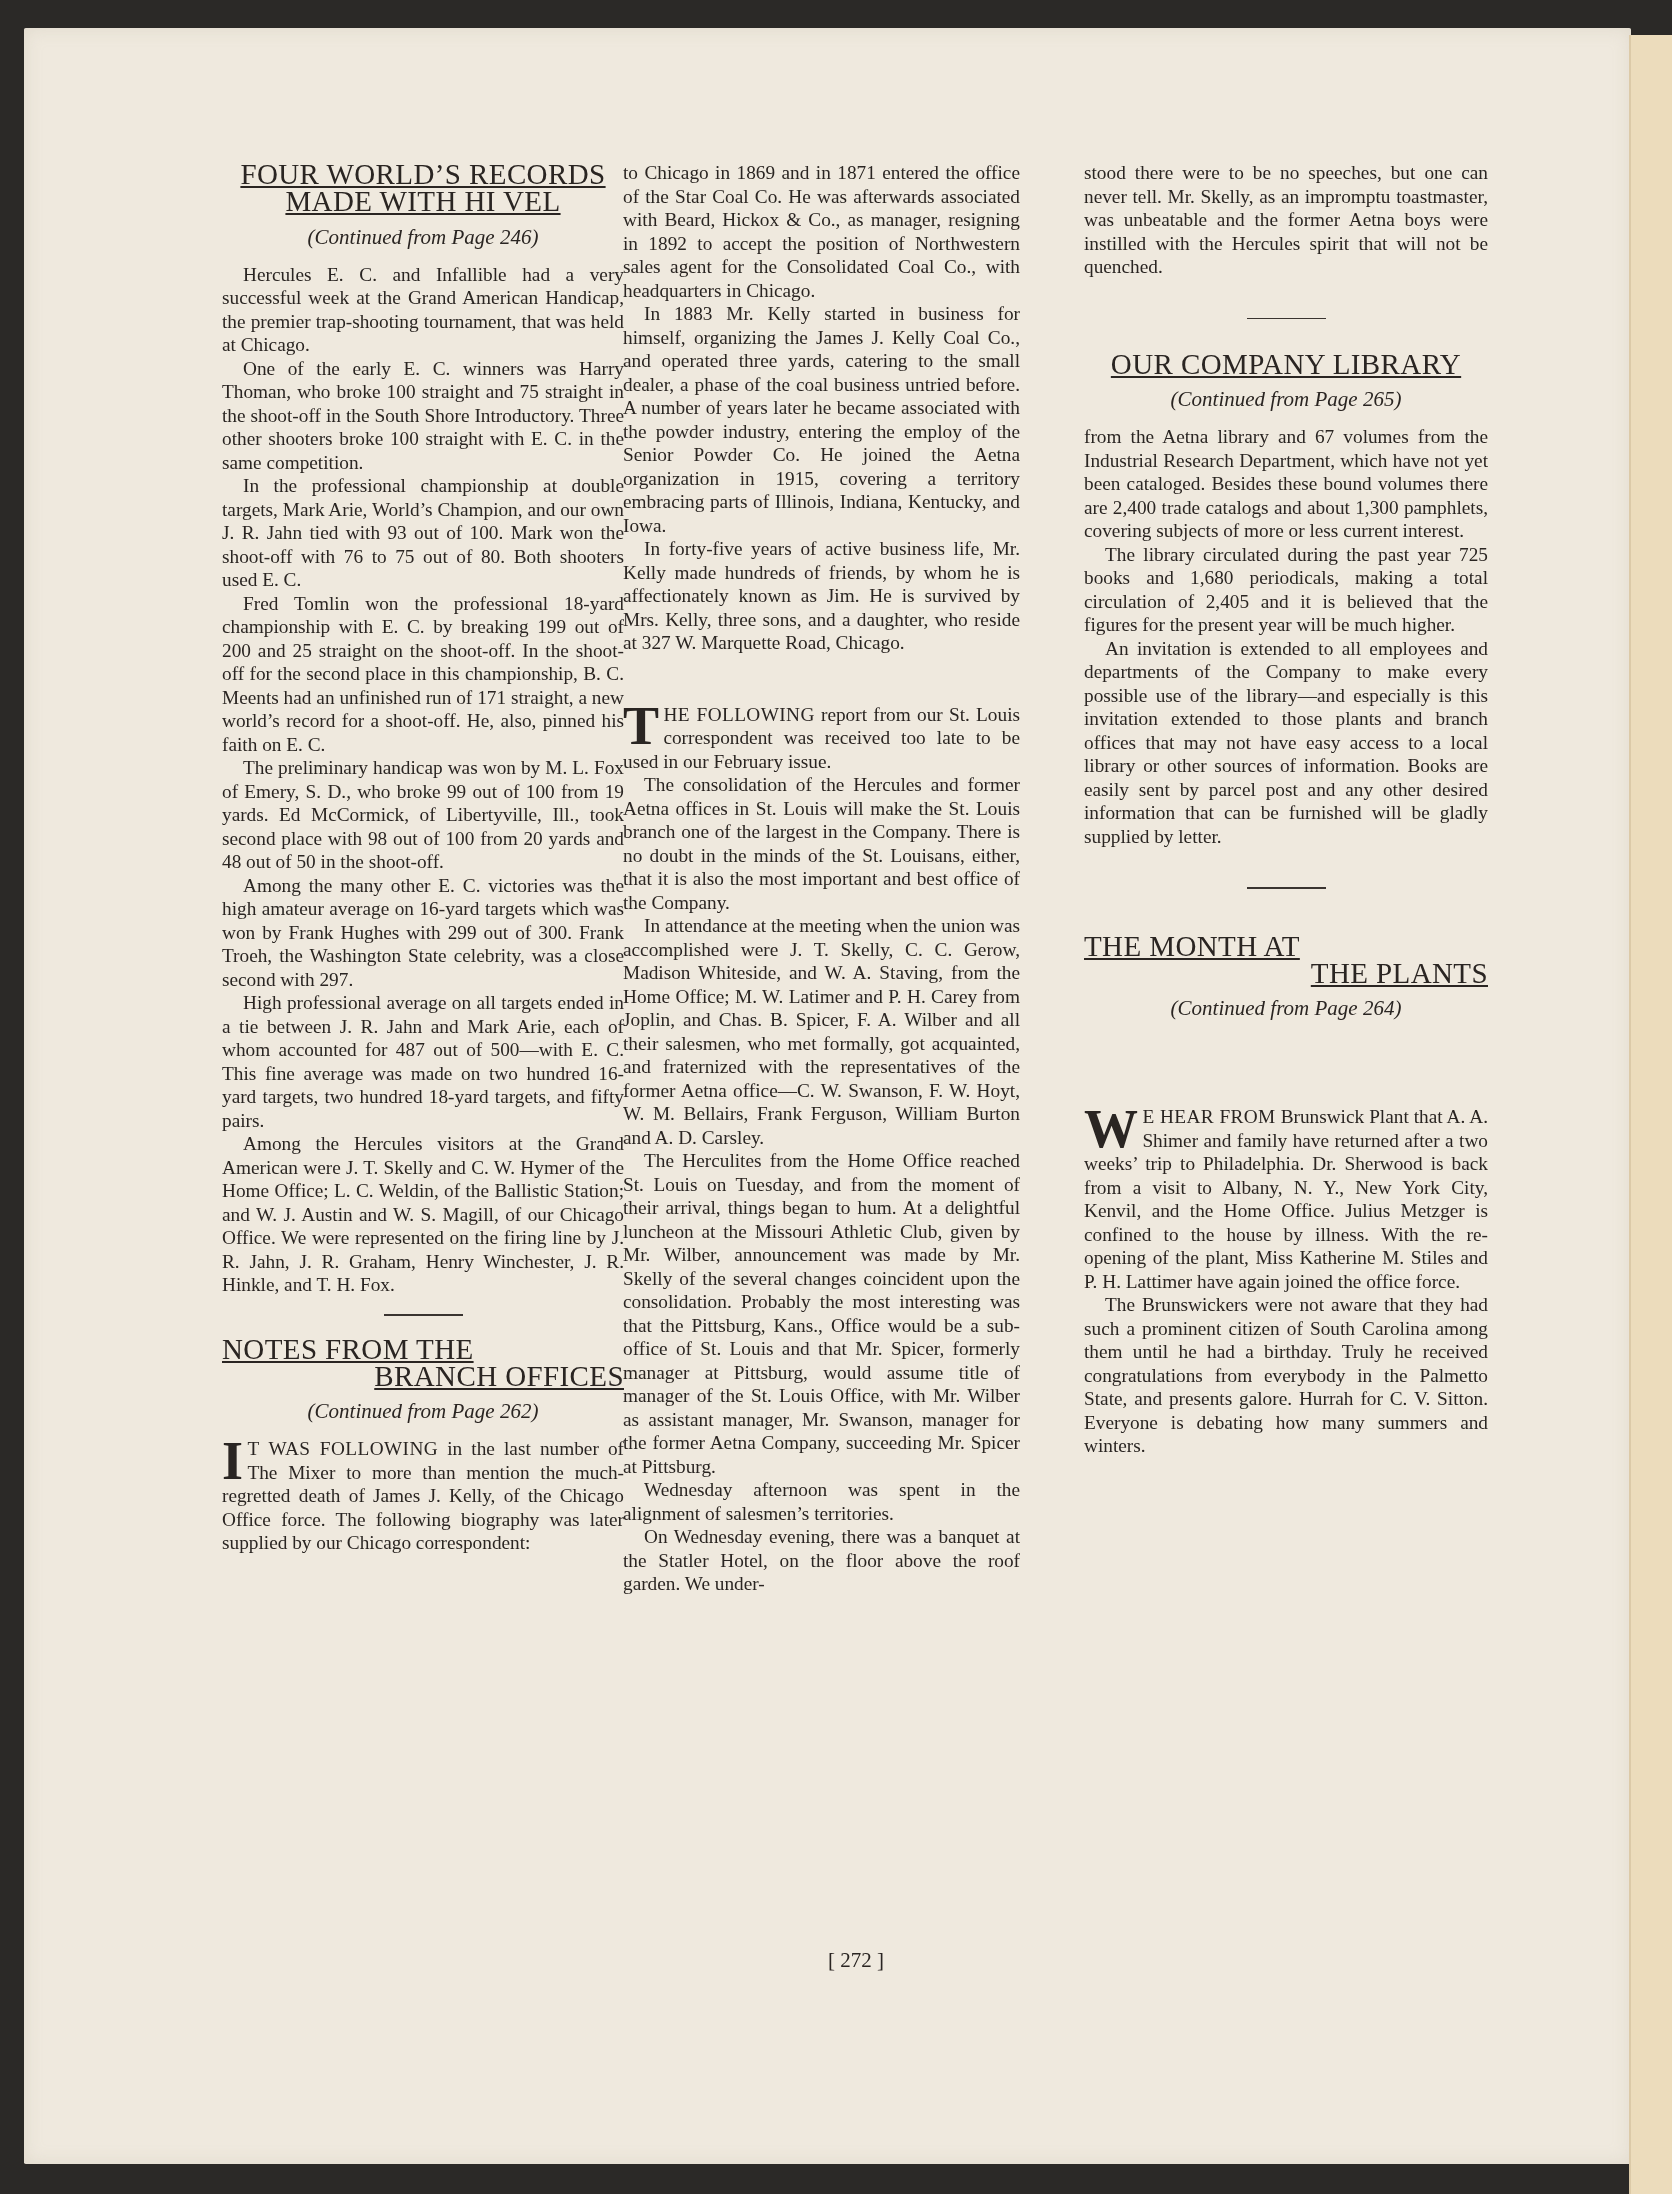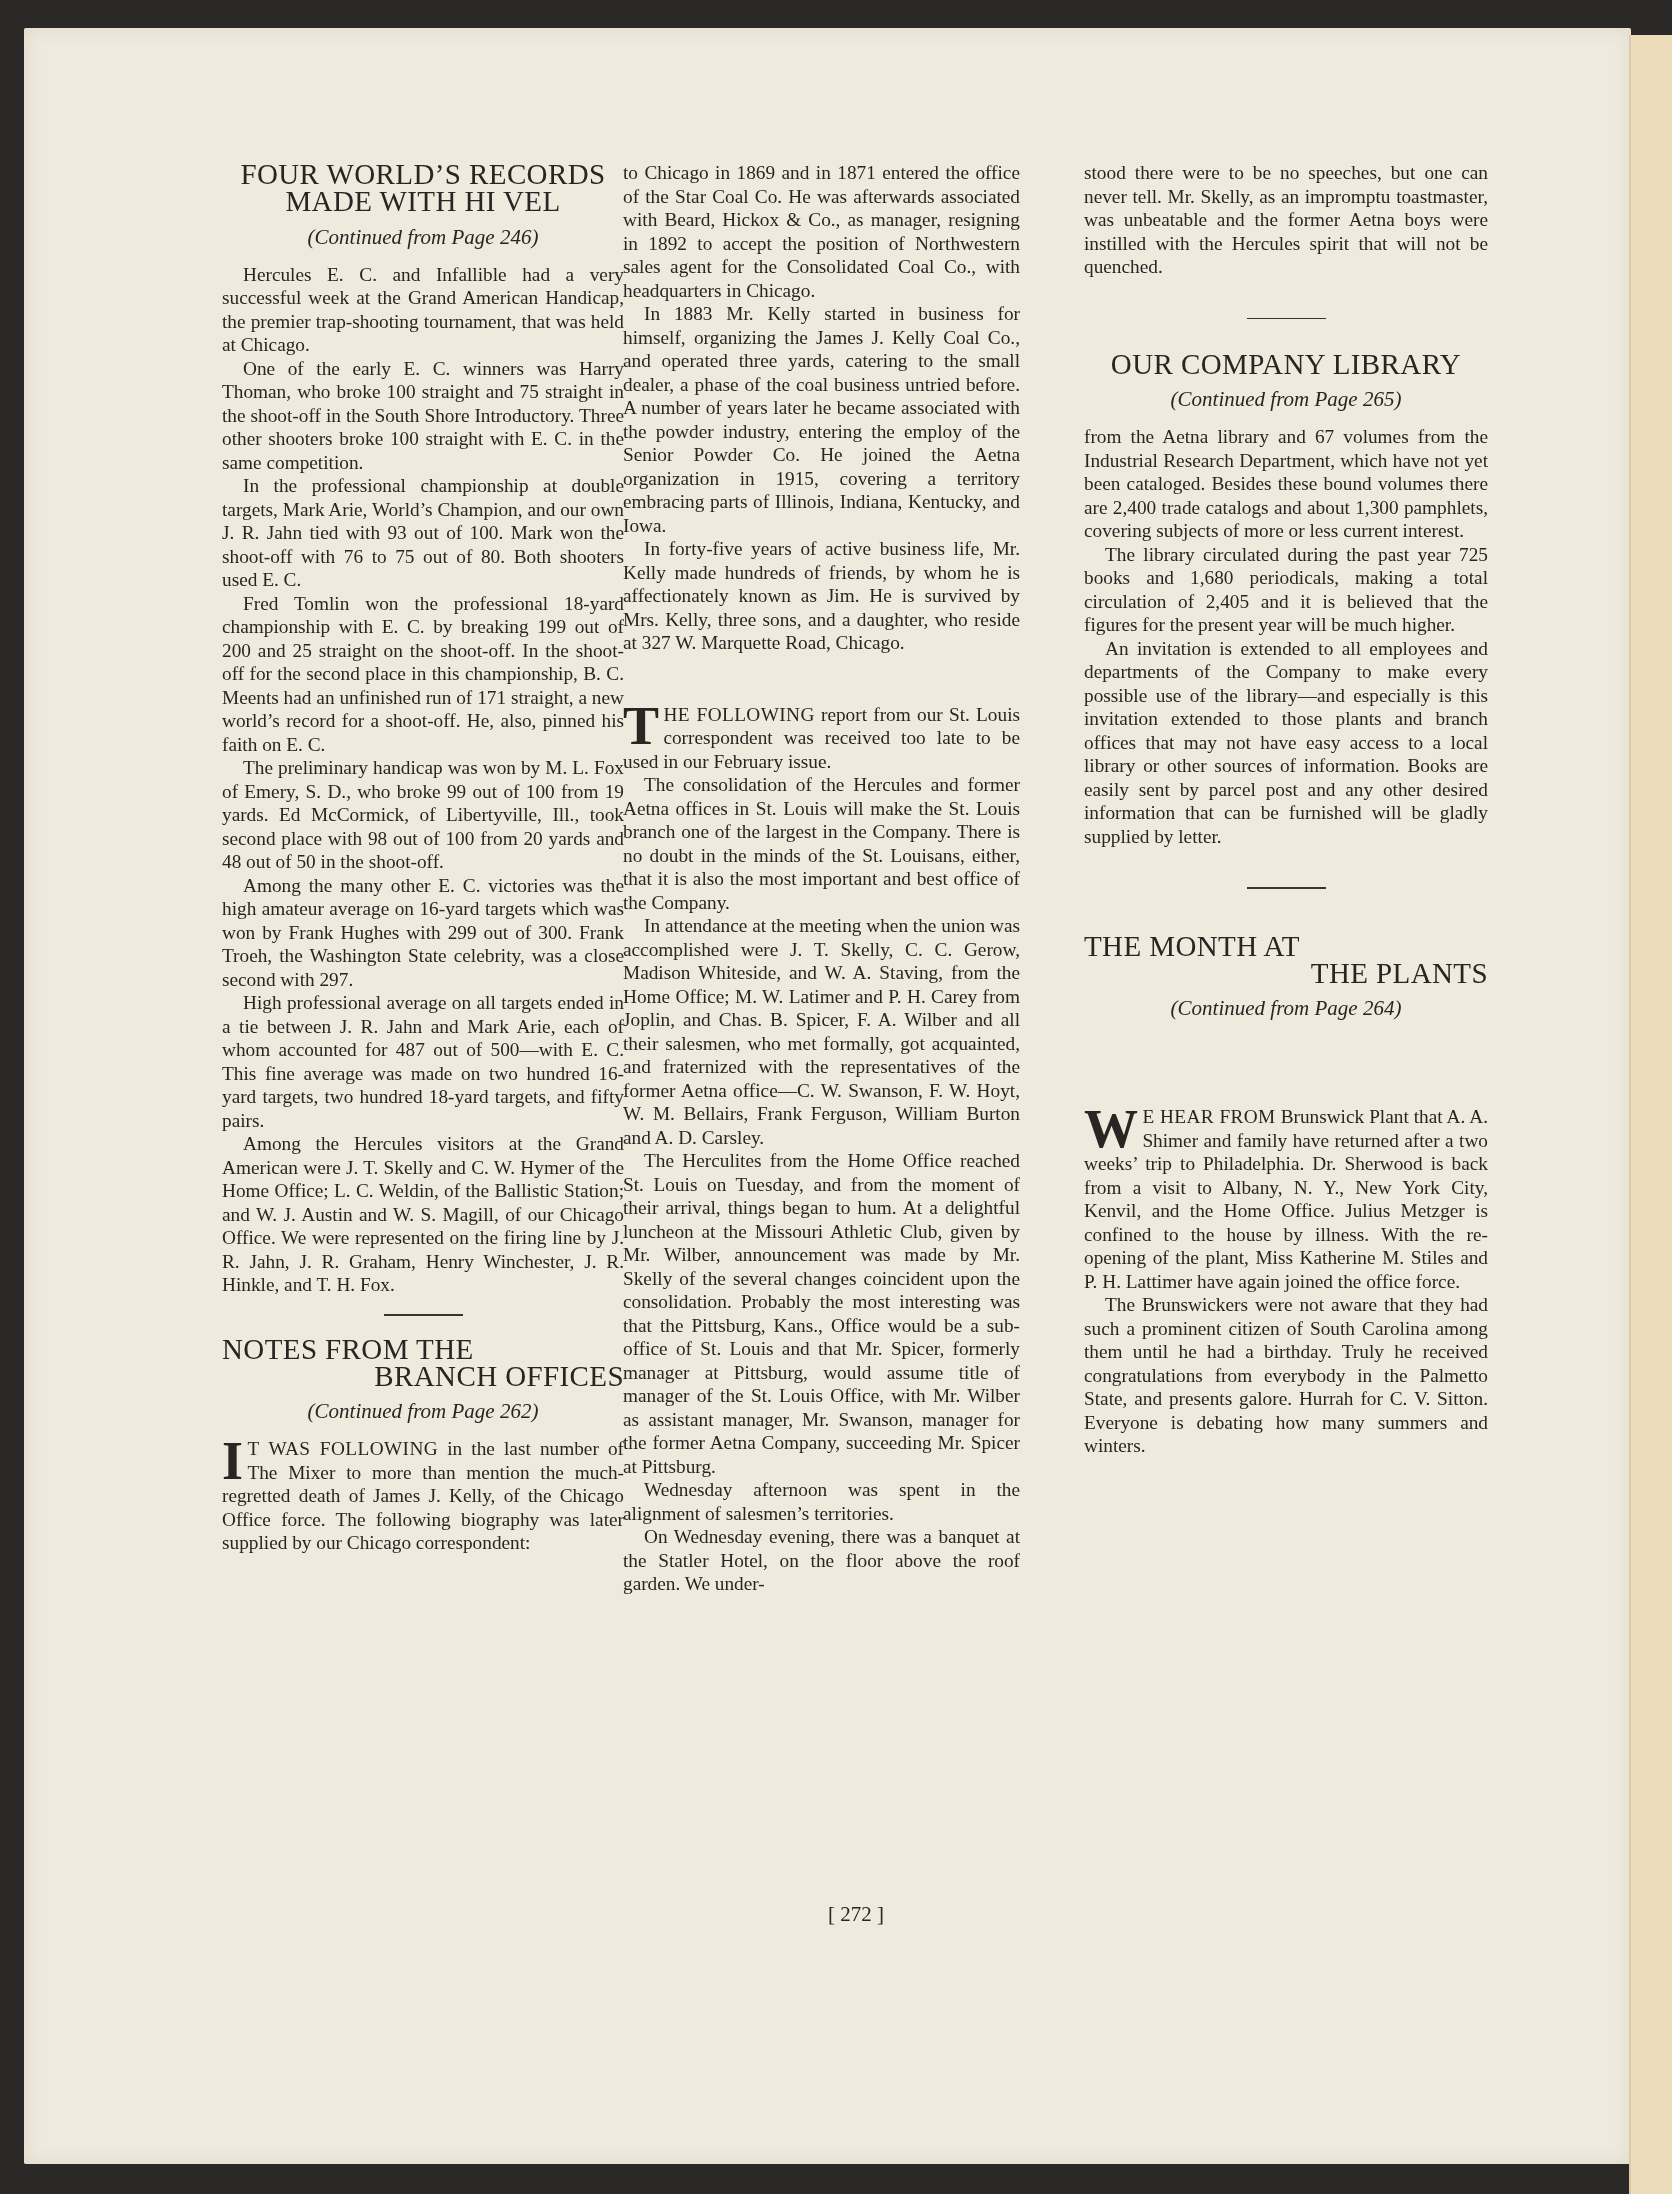--- a/index.html
+++ b/index.html
@@ -22,37 +22,37 @@
   .col1 { left:222px; width:402px; }
   .col2 { left:623px; width:397px; }
   .col3 { left:1084px; width:404px; }
   p {
     margin:0; font-size:19.3px; line-height:23.5px; text-align:justify;
     text-indent:21px; hyphens:manual;
   }
   p.noindent { text-indent:0; }
   h2 {
     margin:0; font-weight:normal; font-size:29px; line-height:27px;
-    letter-spacing:0.4px; color:#2a2522;
+    letter-spacing:0.4px; color:#2a2522;text-decoration:underline;
   }
   h2 .l1, h2 .l2 { display:block; }
   .center { text-align:center; }
   .right-line { text-align:right; }
   .cont {
     font-style:italic; font-size:21px; text-align:center; margin:9.7px 0 13px 0;
   }
   .rule { width:79px; height:1.3px; background:#3a3430; margin:0 auto; }
   .dropcap-wrap { position:relative; }
   .dropcap {
     float:left; font-size:54px; line-height:42px; margin:2.6px 4.4px 0 0;
     font-weight:bold; color:#2a2522;
   }
   .caps { letter-spacing:0.4px; }
   .pagenum {
-    position:absolute; left:764px; top:1902px; width:184px; text-align:center;
+    position:absolute; left:764px; top:1948px; width:184px; text-align:center;
     font-size:21px; color:#2a2522;
   }
 </style>
 </head>
 <body>
 
 <div class="page"></div>
 <div class="next-page"></div>
 
 <div class="col col1">

